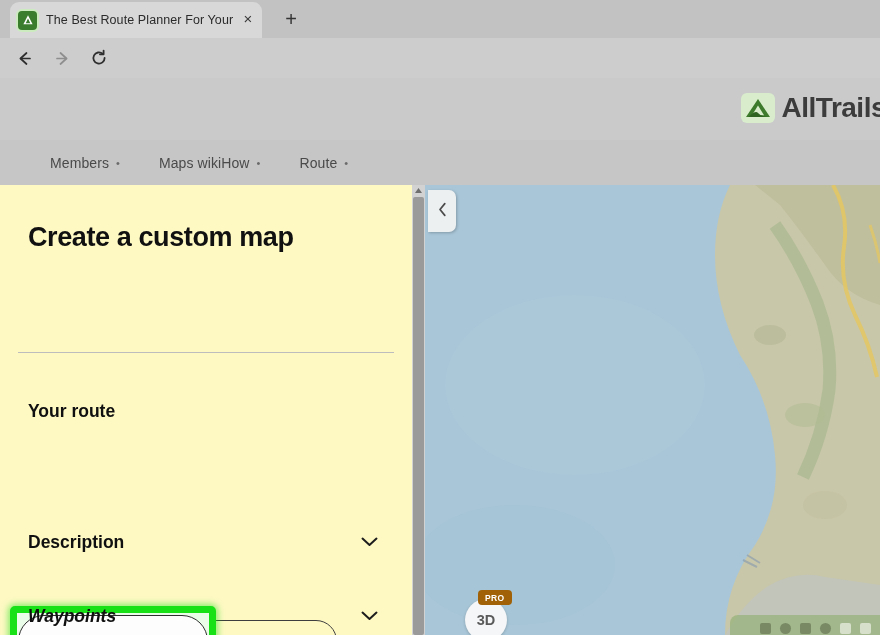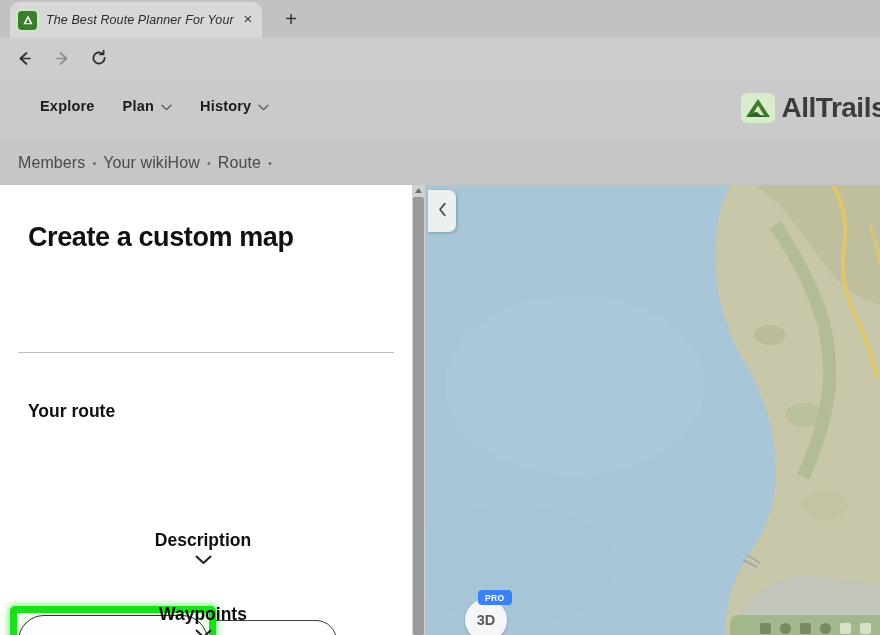--- a/index.html
+++ b/index.html
@@ -12,21 +12,21 @@
   #root { position:relative; width:880px; height:635px; overflow:hidden; }
 
   
   .browser-tabstrip{
     position:absolute; left:0; top:0; width:880px; height:38px;
     background:#c2c2c2;
   }
   .tab{
     position:absolute; left:10px; top:2px; width:252px; height:36px;
     background:#d8d8d8; border-radius:9px 9px 0 0;
-    display:flex; align-items:center; padding:16px 8px;font-style:italic;
+    display:flex; align-items:center; padding:16px 8px;
   }
   .favicon{
     width:19px; height:19px; border-radius:4px;
     background:#3a7d2c; position:relative; flex:none;
     display:flex; align-items:center; justify-content:center;
     box-shadow:0 0 0 2px #ccecc0;
   }
   .favicon svg{ display:block; }
   .tab-title{
     margin-left:9px; font-size:12.5px; color:#2b2b2b;
@@ -93,27 +93,27 @@
     font-size:28px; font-weight:bold; color:#3c3c3c;
     letter-spacing:-.5px; white-space:nowrap;
   }
 
   
   .breadcrumb-bar{
     position:absolute; left:0; top:140px; width:880px; height:45px;
     background:#c6c6c6;
     display:flex; align-items:center; padding-left:18px; gap:7px;
   }
-  .crumb{ font-size:16px; color:#4a4a4a; letter-spacing:.1px; }
+  .crumb{ font-size:14px; color:#4a4a4a; letter-spacing:.1px;margin-left:32px; }
   .crumb-sep{ font-size:11px; color:#6a6a6a; }
 
   
   .panel{
     position:absolute; left:0; top:185px; width:412px; height:450px;
-    background:#ffffff; overflow:hidden;
+    background:#fef9c3; overflow:hidden;
   }
   .panel-title{
     position:absolute; left:28px; top:37px;
     font-size:27px; font-weight:bold; color:#111; letter-spacing:-.4px;
   }
   .panel-sub{
     position:absolute; left:28px; top:78px; width:350px;
     font-size:14.5px; color:#333; line-height:22px;
   }
   .divider{
@@ -147,21 +147,21 @@
   }
   .hl-inner-btn{
     position:absolute; left:18px; top:430px;
     width:190px; height:52px;
     background:#fdfdfd; border:1.7px solid #2f2f2f; border-radius:26px;
     display:flex; align-items:center; justify-content:center;
     font-size:15px; font-weight:bold; color:#141414;
   }
   .accordion{
     position:absolute; left:28px; width:350px; height:24px;
-    display:flex; align-items:center; justify-content:space-between;flex-direction:column;
+    display:flex; align-items:center; justify-content:space-between;
   }
   .accordion .acc-label{
     font-size:17.5px; font-weight:bold; color:#101010;
   }
 
   
   .panel-scroll{
     position:absolute; left:412px; top:185px; width:13px; height:450px;
     background:#d2d2d2;
   }
@@ -192,21 +192,21 @@
   .btn-3d{
     position:absolute; left:40px; top:414px;
     width:42px; height:42px; border-radius:50%;
     background:#f4f6f7;
     display:flex; align-items:center; justify-content:center;
     font-size:14.5px; font-weight:bold; color:#5a5a5a;
     box-shadow:0 1px 3px rgba(0,0,0,.2);
   }
   .pro-badge{
     position:absolute; left:53px; top:405px;
-    background:#3b82f6; color:#fff;
+    background:#a16207; color:#fff;
     font-size:8.5px; font-weight:bold; letter-spacing:.4px;
     padding:2.5px 7px; border-radius:4px;
   }
   .map-toolbar{
     position:absolute; left:305px; top:430px; width:170px; height:26px;
     background:rgba(150,178,120,.72); border-radius:8px 8px 0 0;
     display:flex; align-items:center; justify-content:center; gap:9px;
     overflow:hidden;
   }
   .mt-ico{ width:11px; height:11px; background:#6a7a55; border-radius:2px; opacity:.75; }
@@ -256,57 +256,36 @@
         <svg width="11" height="13" viewBox="0 0 11 13" aria-hidden="true">
           <path d="M3 5.6 V3.6 a2.5 2.5 0 0 1 5 0 v2" fill="none" stroke="#2a2a2a" stroke-width="1.3"></path>
           <rect x="1.4" y="5.5" width="8.2" height="6.6" rx="1.2" fill="#2a2a2a"></rect>
         </svg>
       </span>
       <span class="url-text">alltrails.com/explore/map/new</span>
     </div>
   </div>
 
   <div class="site-header">
-    <div class="nav-links">
-      <span class="nav-link">
-        <span>Explore</span>
-      </span>
-      <span class="nav-link">
-        <span>Plan</span>
-        <span class="chev-sm">
-          <svg width="11" height="7" viewBox="0 0 11 7" aria-hidden="true">
-            <path d="M1 1.3 L5.5 5.6 L10 1.3" fill="none" stroke="#555" stroke-width="1.3" stroke-linecap="round" stroke-linejoin="round"></path>
-          </svg>
-        </span>
-      </span>
-      <span class="nav-link">
-        <span>History</span>
-        <span class="chev-sm">
-          <svg width="11" height="7" viewBox="0 0 11 7" aria-hidden="true">
-            <path d="M1 1.3 L5.5 5.6 L10 1.3" fill="none" stroke="#555" stroke-width="1.3" stroke-linecap="round" stroke-linejoin="round"></path>
-          </svg>
-        </span>
-      </span>
-    </div>
     <div class="brand">
       <span class="brand-mark">
         <svg width="30" height="24" viewBox="0 0 30 24" aria-hidden="true">
           <path d="M15 3 L27 21 L3 21 Z" fill="#3d7a2b"></path>
           <path d="M15 9.5 L21 19.2 L9 19.2 Z" fill="#d9edcd"></path>
           <path d="M5.5 21 q7-7 9.5-4 t9.5 4 Z" fill="#2f6322"></path>
         </svg>
       </span>
       <span class="brand-text">AllTrails</span>
     </div>
   </div>
 
   <div class="breadcrumb-bar">
     <span class="crumb">Members</span>
     <span class="crumb-sep">•</span>
-    <span class="crumb">Your wikiHow</span>
+    <span class="crumb">Maps wikiHow</span>
     <span class="crumb-sep">•</span>
     <span class="crumb">Route</span>
     <span class="crumb-sep">•</span>
   </div>
 
   <div class="panel">
     <div class="panel-title">Create a custom map</div>
 
     <div class="divider" style="top:167px;"></div>
 
@@ -328,21 +307,21 @@
 
     <div class="accordion" style="top:345px;">
       <span class="acc-label">Description</span>
       <span>
         <svg width="17" height="10" viewBox="0 0 17 10" aria-hidden="true">
           <path d="M1.5 1.6 L8.5 8 L15.5 1.6" fill="none" stroke="#1d1d1d" stroke-width="2" stroke-linecap="round" stroke-linejoin="round"></path>
         </svg>
       </span>
     </div>
 
-    <div class="accordion" style="top:419px;">
+    <div class="accordion" style="top:419px;font-style:italic;">
       <span class="acc-label">Waypoints</span>
       <span>
         <svg width="17" height="10" viewBox="0 0 17 10" aria-hidden="true">
           <path d="M1.5 1.6 L8.5 8 L15.5 1.6" fill="none" stroke="#1d1d1d" stroke-width="2" stroke-linecap="round" stroke-linejoin="round"></path>
         </svg>
       </span>
     </div>
   </div>
 
   <div class="panel-scroll">

